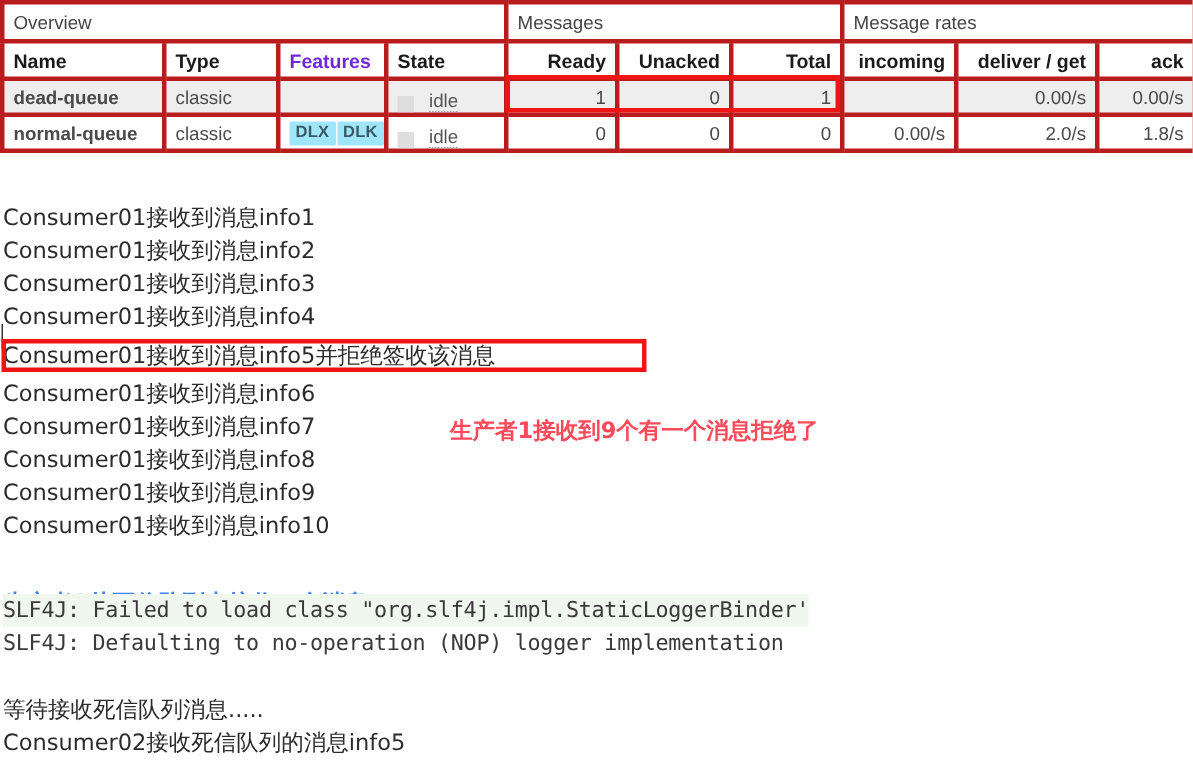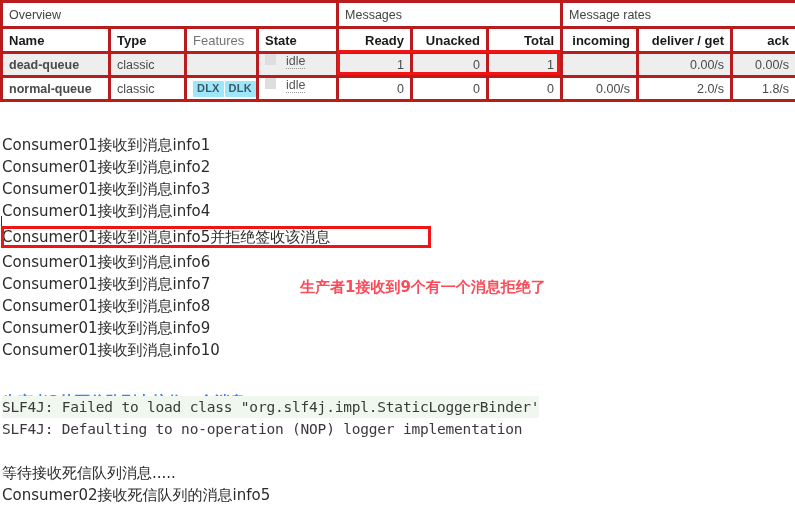--- a/index.html
+++ b/index.html
@@ -45,21 +45,21 @@
   .hdr-row th {
     height: 25px;
     background: #ffffff;
     text-align: left;
     vertical-align: middle;
     font-weight: bold;
     color: #1a1a1a;
     font-size: 13px;
   }
   .hdr-row th.num { text-align: right; }
-  .hdr-row th.reg { font-weight: normal; color: #737373; }
+  .hdr-row th.reg { font-weight: bold; color: #6d28d9; }
   .data-row td {
     height: 24px;
     vertical-align: middle;
     background: #ffffff;
     color: #4a4a4a;
   }
   .data-row.shaded td { background: #eeeeee; }
   .qname { font-weight: bold; color: #1a1a1a; }
   .num { text-align: right; color: #555555; }
   .num-dark { text-align: right; color: #333333; }
@@ -70,21 +70,21 @@
     background: #9fe6fb;
     color: #3a5a63;
     font-size: 11px;
     font-weight: bold;
     padding: 1px 4px 2px 4px;
     border-radius: 1px;
     line-height: 13px;
     letter-spacing: 0.2px;
   }
   .state-cell { }
-  .state-wrap { display: flex; align-items: flex-start; gap: 10px; height: 100%; }
+  .state-wrap { display: flex; align-items: flex-end; gap: 10px; height: 100%; }
   .state-sq {
     width: 11px; height: 11px;
     background: #dedede;
     display: inline-block;
   }
   .state-txt {
     color: #555555;
     font-size: 12.5px;
     border-bottom: 1px dotted #999999;
     line-height: 14px;

